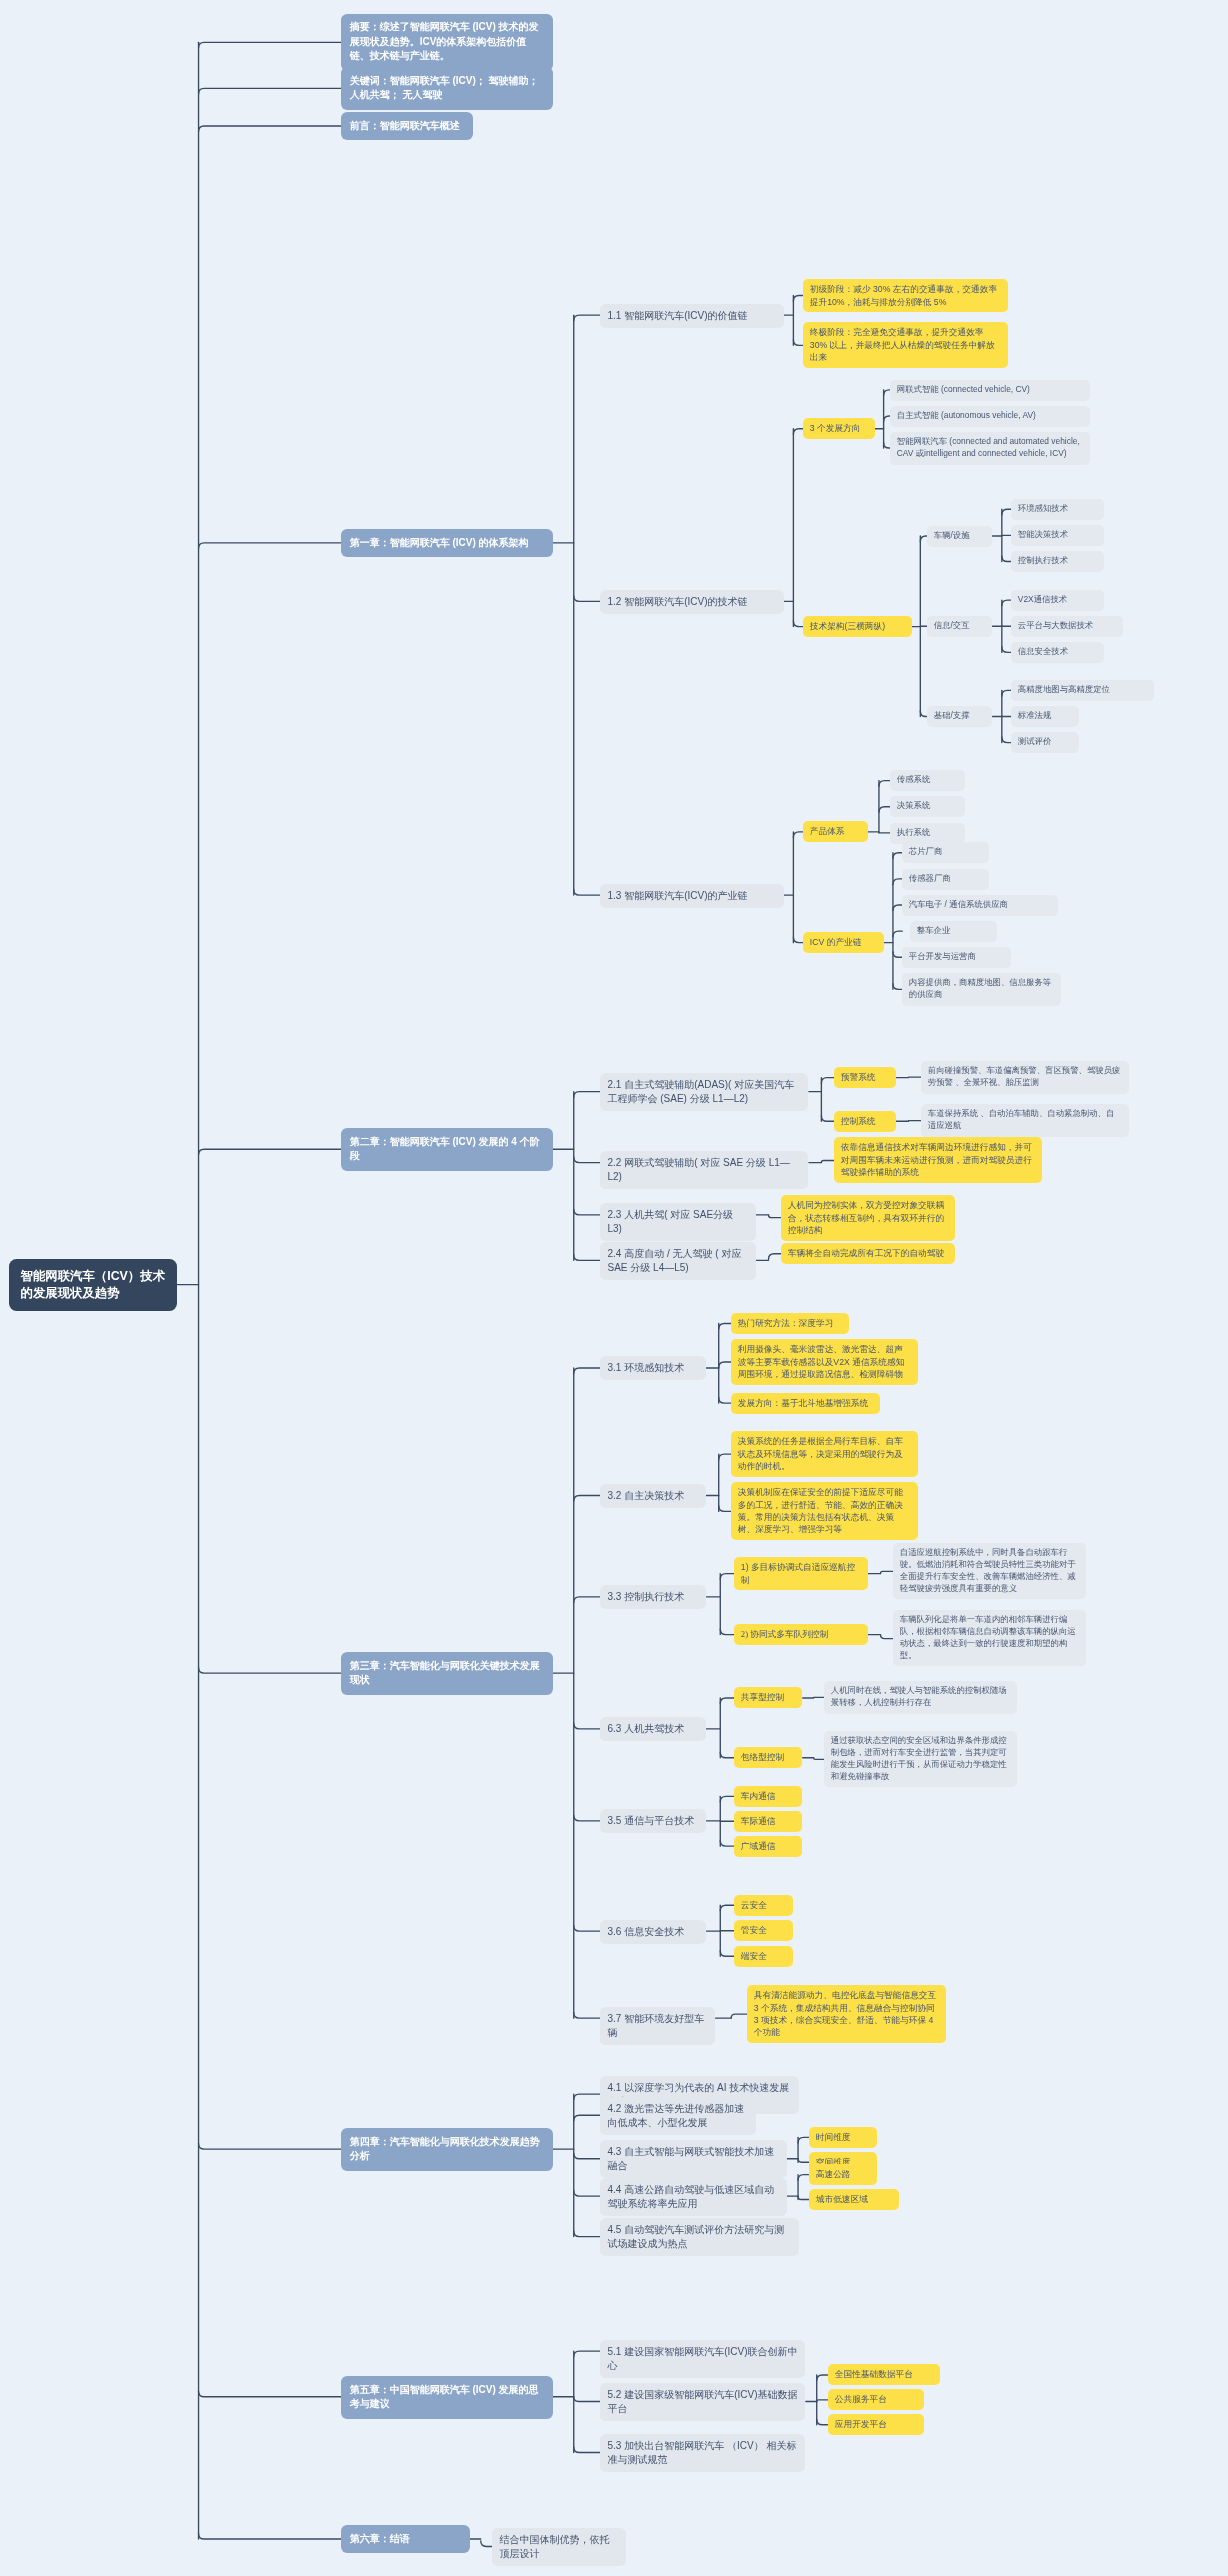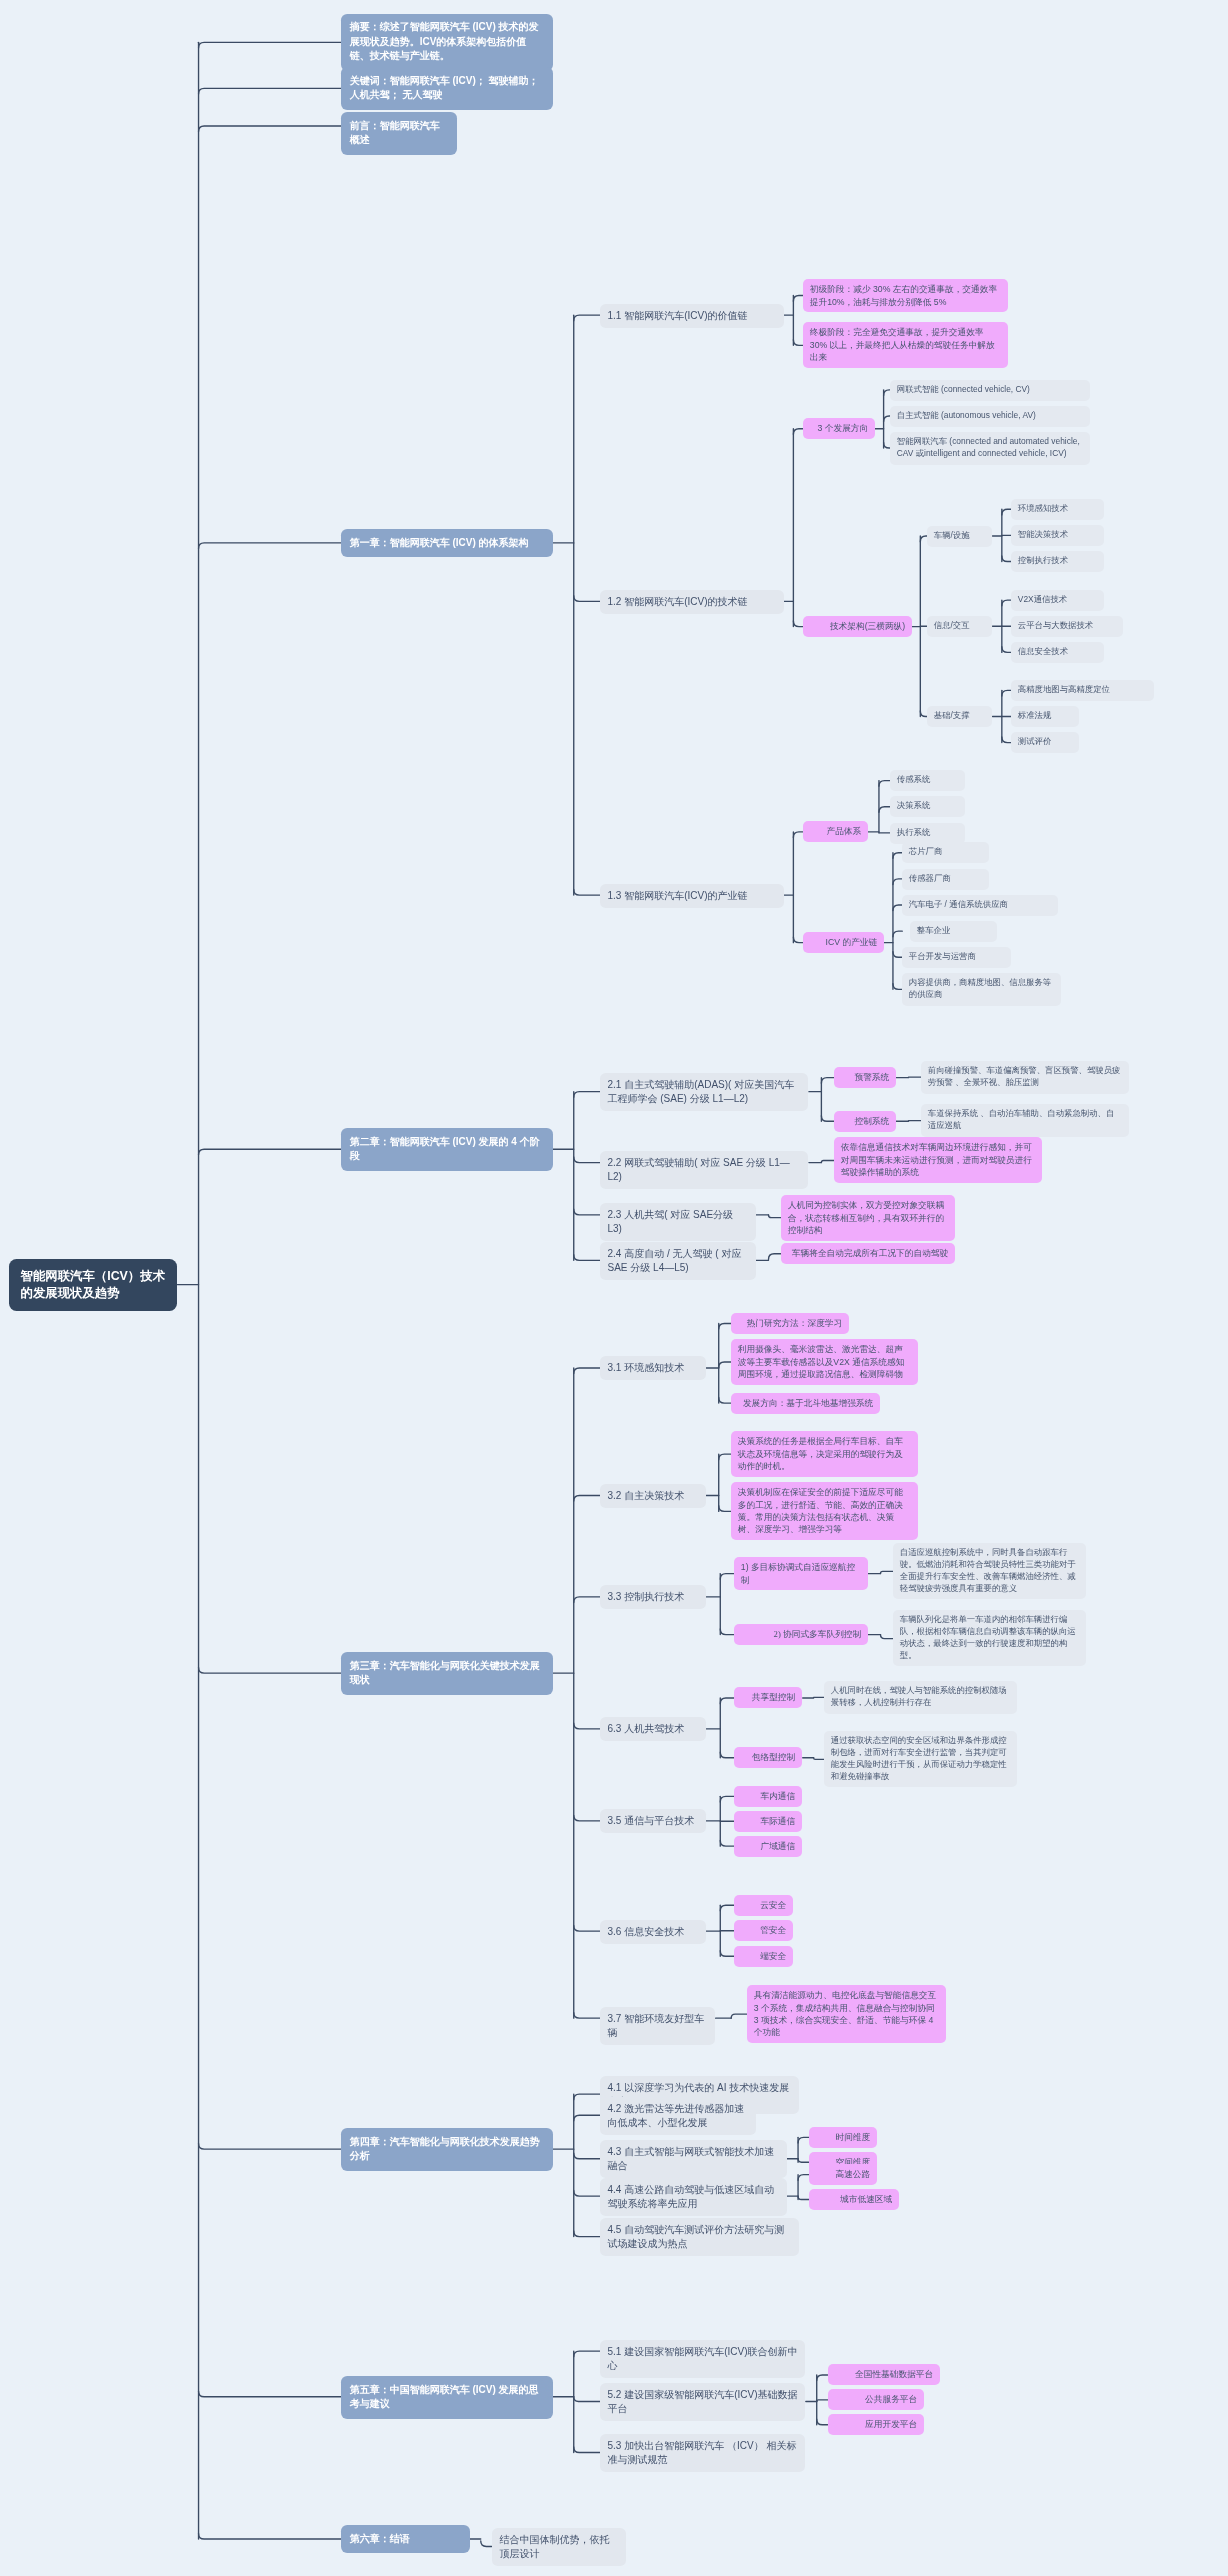--- a/index.html
+++ b/index.html
@@ -46,26 +46,25 @@
   
   .n-l2 {
     background: #e2e7ee;
     color: #41506b;
     font-size: 10px;
     padding: 5px 7.5px;
     border-radius: 5.6px;
   }
   
   .n-l3 {
-    background: #f0abfc;
+    background: #fde047;
     color: #46556e;
     font-size: 8.7px;
     padding: 4.4px 6.8px;
     border-radius: 5px;
-    justify-content: flex-end;
   }
   
   .n-l4 {
     background: #e4e9f0;
     color: #46556e;
     font-size: 8.4px;
     padding: 4.4px 6.8px;
     border-radius: 5px;
   }
 </style>
@@ -236,21 +235,21 @@
     </svg>
 <div class="node n-root" style="left: 9.3px; top: 1259px; width: 168px;">
       <span>智能网联汽车（ICV）技术的发展现状及趋势</span>
     </div>
     <div class="node n-l1" style="left: 341px; top: 13.7px; width: 212px;">
       <span>摘要：综述了智能网联汽车 (ICV) 技术的发展现状及趋势。ICV的体系架构包括价值链、技术链与产业链。</span>
     </div>
     <div class="node n-l1" style="left: 341px; top: 67px; width: 212px;">
       <span>关键词：智能网联汽车 (ICV)； 驾驶辅助； 人机共驾； 无人驾驶</span>
     </div>
-    <div class="node n-l1" style="left: 341px; top: 112px; width: 116px;">
+    <div class="node n-l1" style="left: 341px; top: 112px; width: 132px;">
       <span>前言：智能网联汽车概述</span>
     </div>
     <div class="node n-l1" style="left: 341px; top: 529px; width: 212px;">
       <span>第一章：智能网联汽车 (ICV) 的体系架构</span>
     </div>
     <div class="node n-l2" style="left: 600px; top: 304px; width: 184px;">
       <span>1.1 智能网联汽车(ICV)的价值链</span>
     </div>
     <div class="node n-l3" style="left: 803px; top: 279px; width: 205px;">
       <span>初级阶段：减少 30% 左右的交通事故，交通效率提升10%，油耗与排放分别降低 5%</span>

